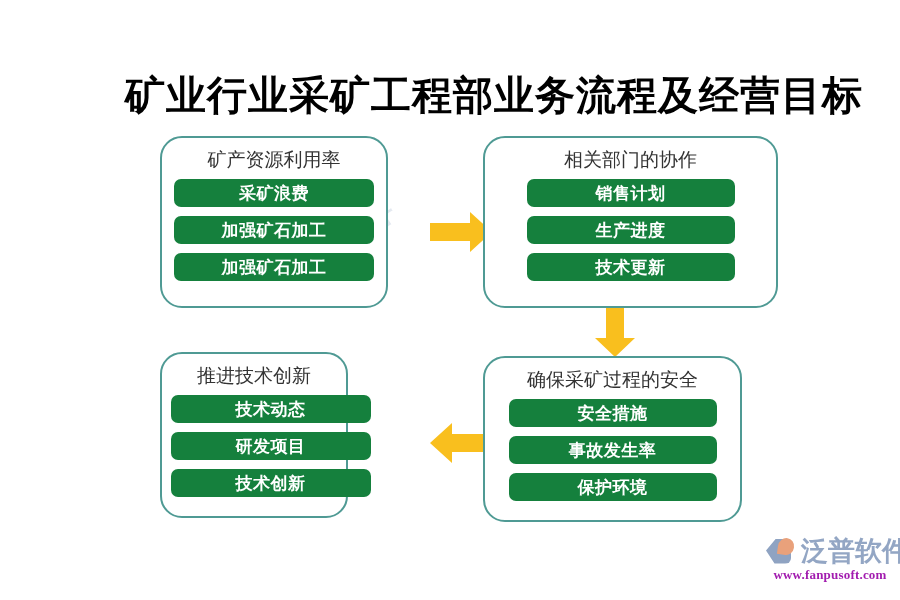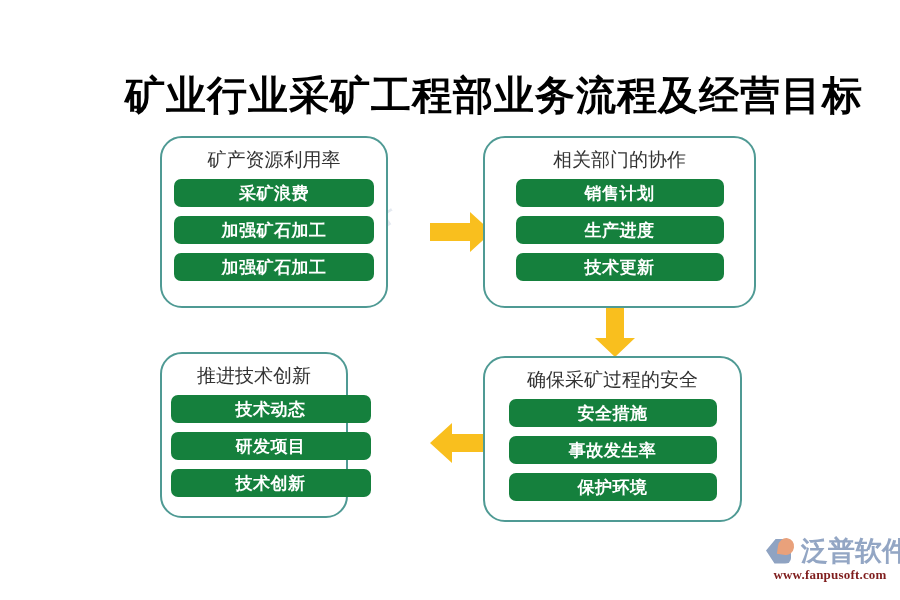--- a/index.html
+++ b/index.html
@@ -137,21 +137,21 @@
     display: flex;
     align-items: center;
     justify-content: center;
     white-space: nowrap;
     letter-spacing: .5px;
   }
 
   
   #box-1 { left: 160px; top: 136px; width: 228px; height: 172px; }
   #box-1 .pill { width: 200px; }
-  #box-2 { left: 483px; top: 136px; width: 273px; height: 172px; }
+  #box-2 { left: 483px; top: 136px; width: 295px; height: 172px; }
   #box-2 .pill { width: 208px; }
   #box-3 { left: 483px; top: 356px; width: 259px; height: 166px; }
   #box-3 .pill { width: 208px; }
   #box-4 { left: 160px; top: 352px; width: 188px; height: 166px; }
   #box-4 .pill { width: 200px; margin-left: 33px; }
 
   
   .arrow {
     position: absolute;
     z-index: 2;
@@ -206,21 +206,21 @@
     line-height: 30px;
     white-space: nowrap;
     letter-spacing: 0px;
   }
   #brand-logo .brand-url {
     margin-top: 1px;
     text-align: center;
     font-family: "Liberation Serif", "DejaVu Serif", serif;
     font-size: 13px;
     font-weight: bold;
-    color: #7f1d1d;
+    color: #a21caf;
     letter-spacing: .2px;
     white-space: nowrap;
   }
 </style>
 </head>
 <body>
 
 <div id="canvas">
 
   <div id="page-title">矿业行业采矿工程部业务流程及经营目标</div>

